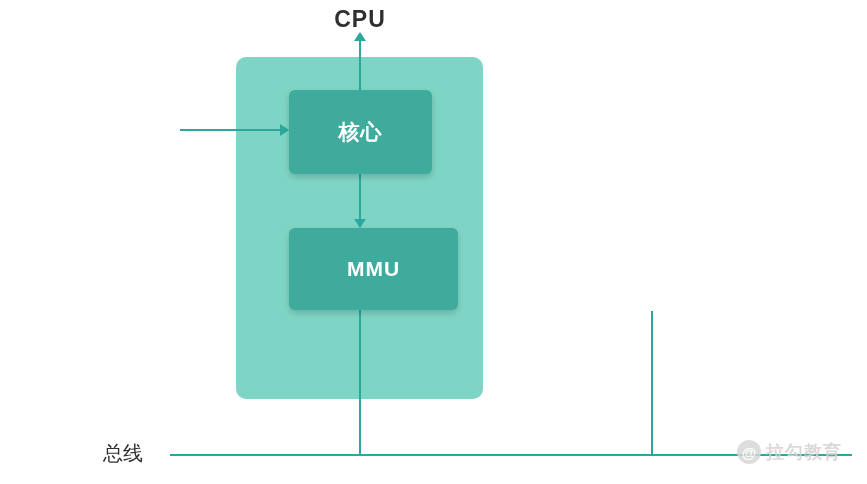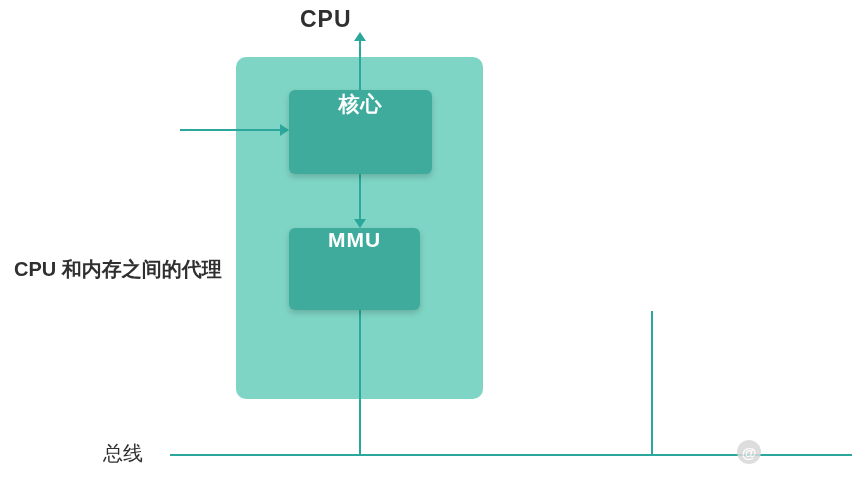--- a/index.html
+++ b/index.html
@@ -12,20 +12,21 @@
     width: 867px;
     height: 484px;
     background: #ffffff;
     overflow: hidden;
   }
 
   
   .cpu-label {
     position: absolute;
     left: 300px; top: 6px; width: 120px;
+    text-align: center;
     font-size: 23px; font-weight: 700; color: #2f2f2f;
     letter-spacing: 1px;
   }
   .left-caption {
     position: absolute;
     left: 14px; top: 256px;
     font-size: 20px; font-weight: 700; color: #2f2f2f;
   }
   .bus-label {
     position: absolute;
@@ -38,33 +39,33 @@
     position: absolute;
     left: 236px; top: 57px;
     width: 247px; height: 342px;
     background: #7fd5c5;
     border-radius: 10px;
   }
 
   
   .node {
     position: absolute;
-    display: flex; justify-content: center;
+    display: flex; align-items: center; justify-content: center;
     color: #ffffff;
     font-size: 21px; font-weight: 700;
     border-radius: 6px;
     box-shadow: 0 3px 6px rgba(0,0,0,0.18);
     letter-spacing: 1px;
   }
   .core-box {
     left: 289px; top: 90px; width: 143px; height: 84px;
     background: #3fab9d;
   }
   .mmu-box {
-    left: 289px; top: 228px; width: 131px; height: 82px;
+    left: 289px; top: 228px; width: 169px; height: 82px;
     background: #3fab9d;
   }
   .memory-box {
     left: 540px; top: 227px; width: 224px; height: 84px;
     background: #f1945e;
   }
 
   
   .line { position: absolute; background: #2ba89b; }
   .line-cpu-up      { left: 359px; top: 40px;  width: 2px; height: 50px; }
@@ -139,20 +140,20 @@
   <div class="line line-mem-bus"></div>
   <div class="line line-bus"></div>
 
   <div class="node core-box">
     <span>核心</span>
   </div>
   <div class="node mmu-box">
     <span>MMU</span>
   </div>
 
-  <div class="left-caption">CPU 和内存之间的代理</div>
   <div class="bus-label">总线</div>
 
   <div class="watermark">
     <span class="watermark-circle">@</span>
+    <span class="watermark-text">拉勾教育</span>
   </div>
 
 </div>
 
 </body></html>

